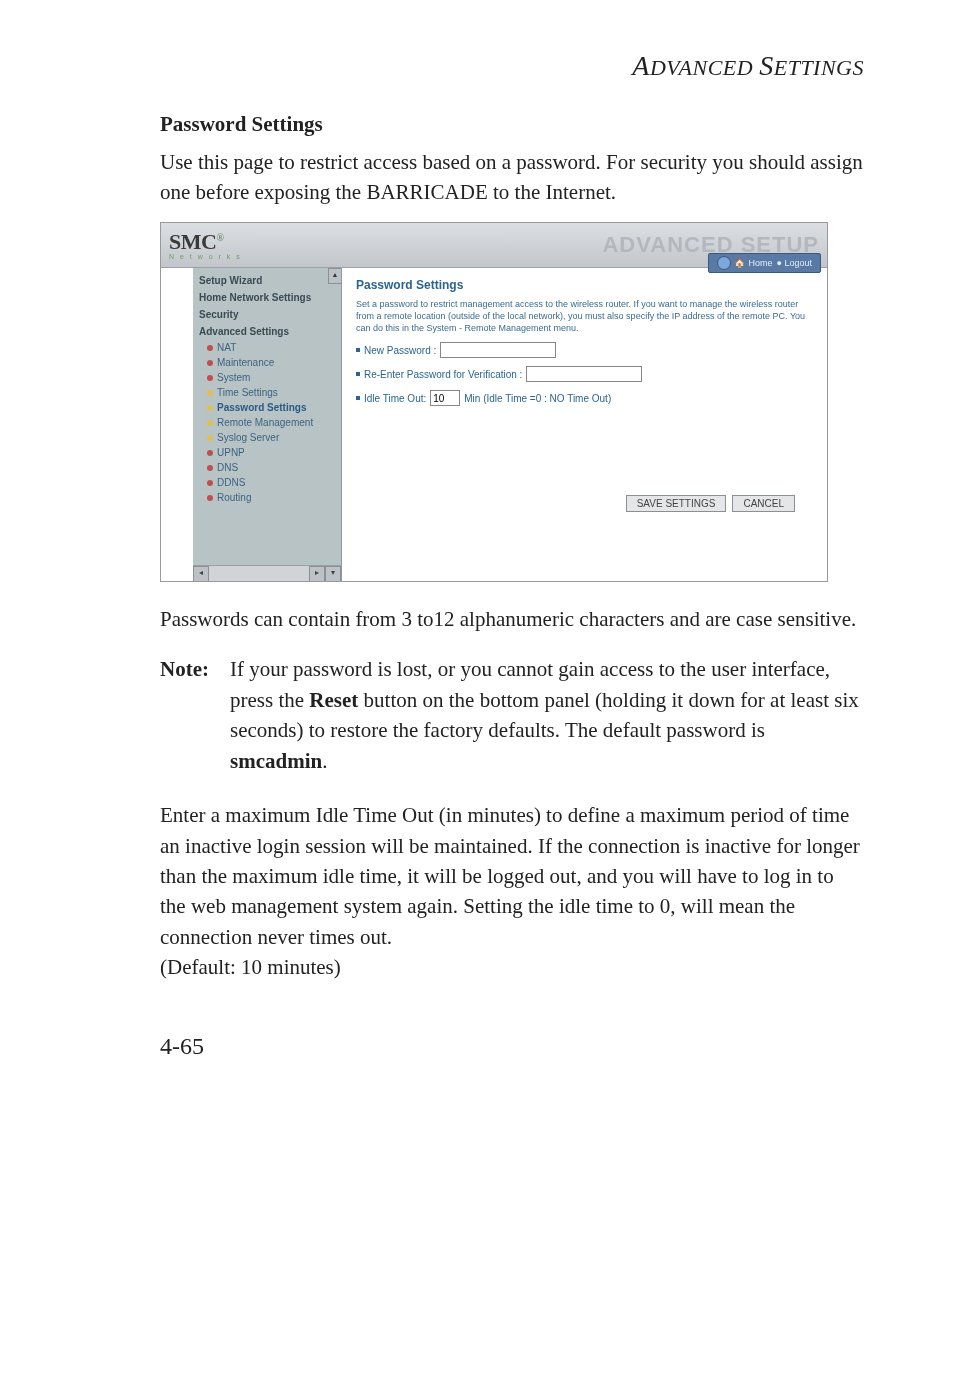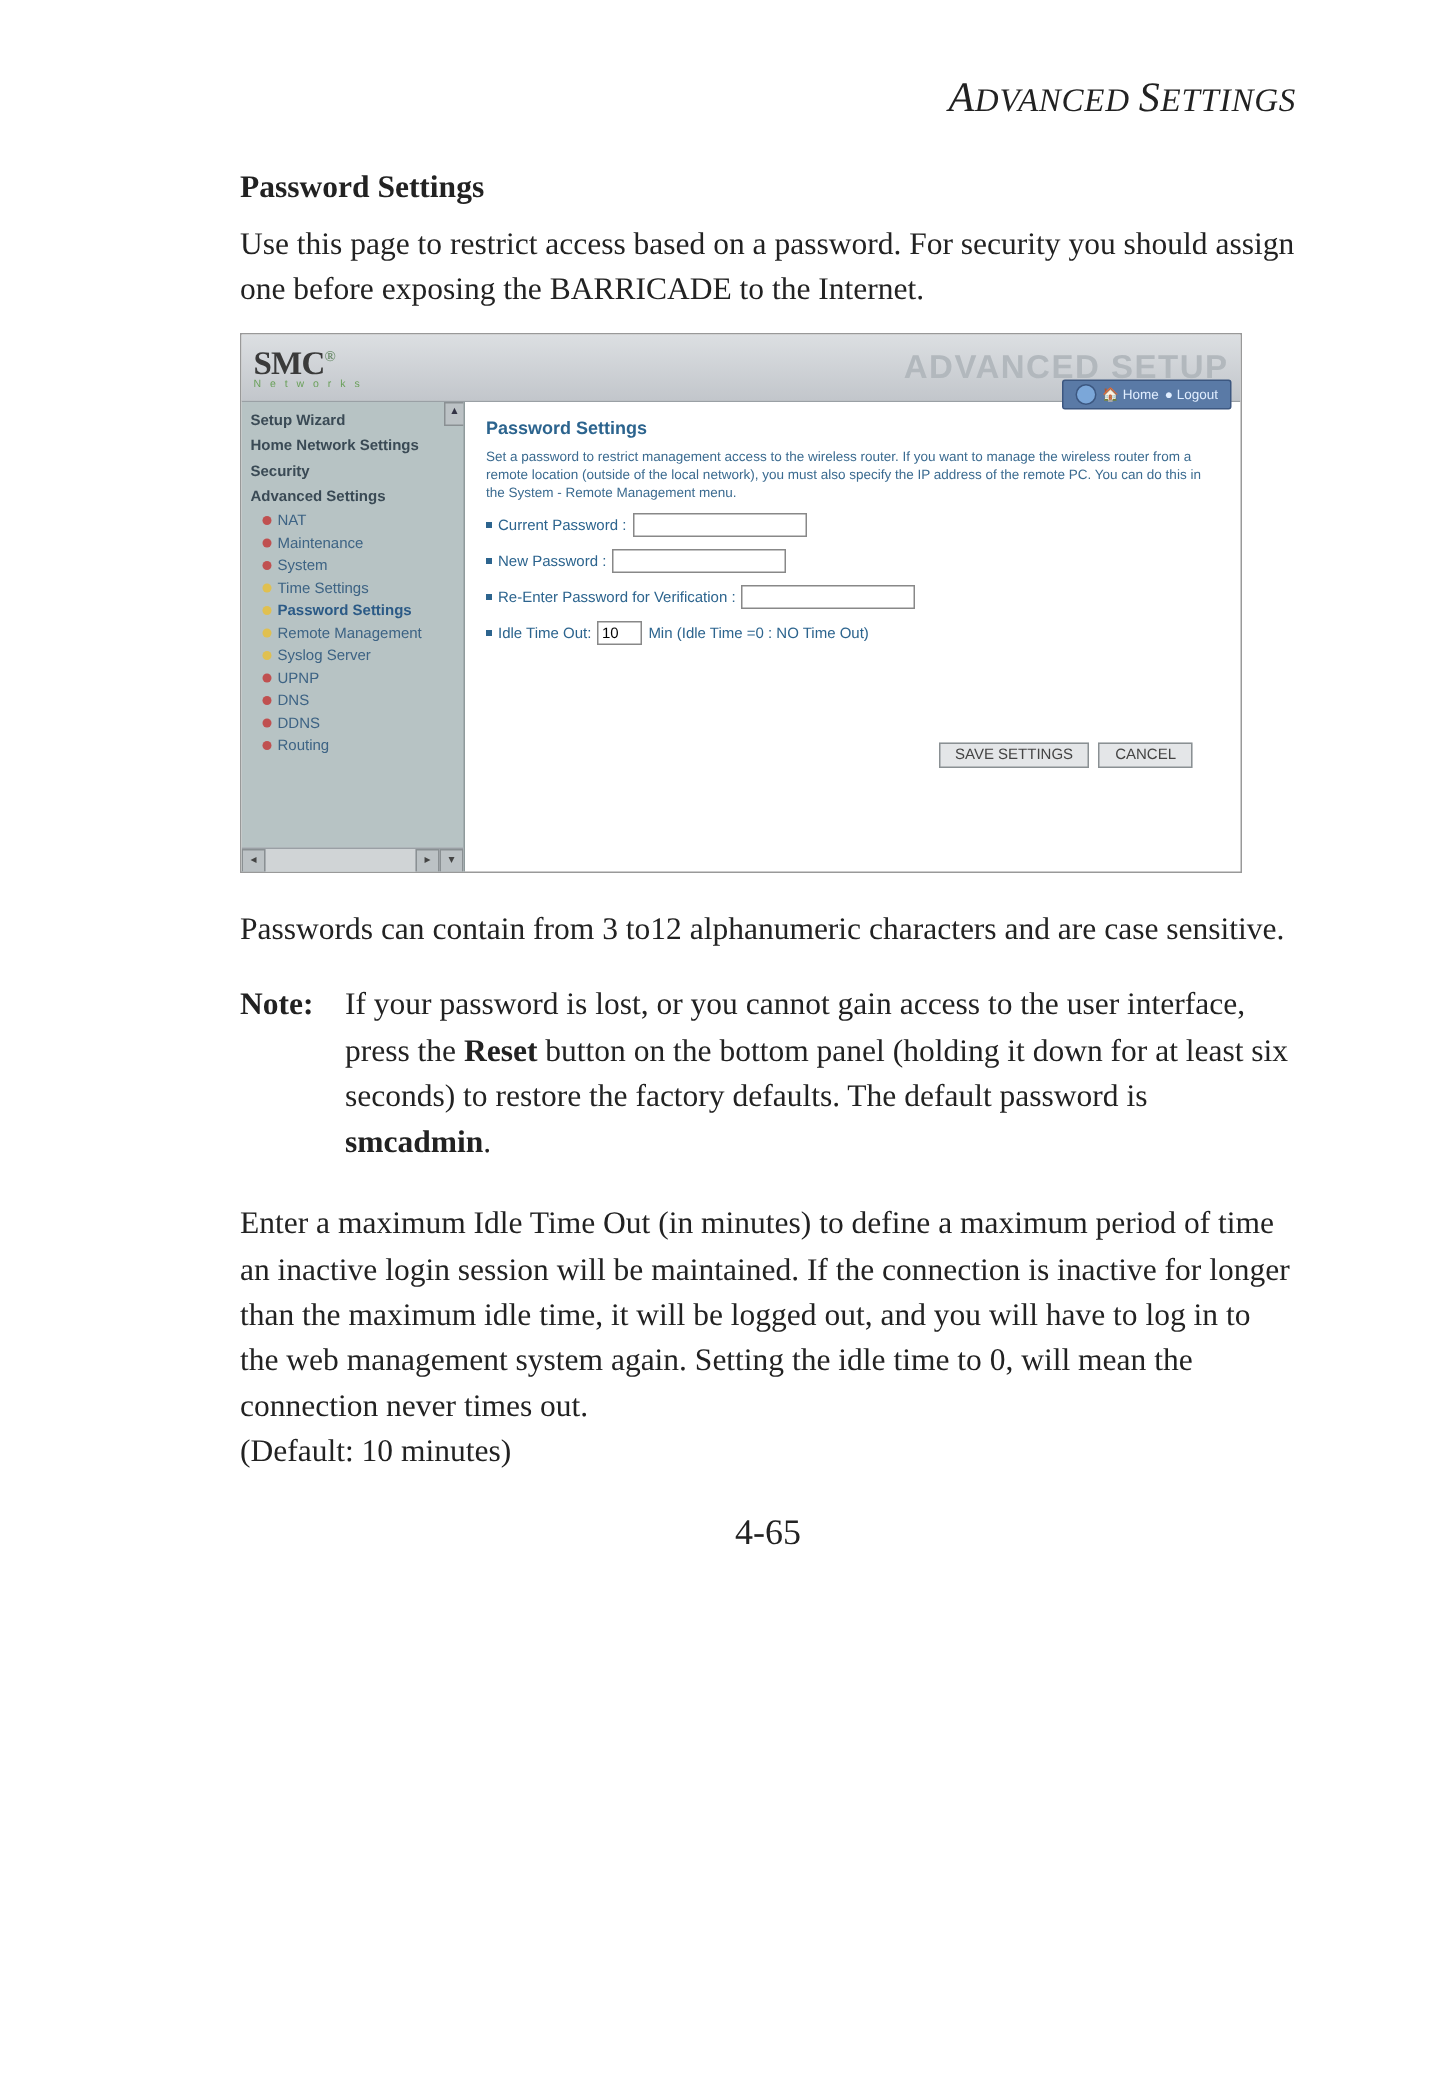--- a/index.html
+++ b/index.html
@@ -46,23 +46,23 @@
   }
   .note-label {
     font-weight: bold;
     width: 70px;
     flex: 0 0 70px;
   }
   .note-text {
     flex: 1;
   }
   .page-num {
-    text-align: center;
+    text-align: left;
     font-size: 24px;
-    margin-top: 26px;
+    margin-top: 50px;
   }
 
   
   .router {
     width: 668px;
     height: 360px;
     border: 1px solid #999;
     margin: 10px 0 22px 0;
     position: relative;
     font-family: Verdana, Arial, sans-serif;
@@ -120,20 +120,21 @@
   .home-logout .globe {
     display: inline-block;
     width: 12px; height: 12px;
     background: #7ba7d9;
     border-radius: 50%;
     border: 1px solid #3c5780;
   }
   .router-body {
     display: flex;
     height: calc(100% - 44px);
+    padding-left: 32px;
   }
   .sidebar {
     width: 148px;
     background: #b7c3c4;
     border-right: 1px solid #8f9a9b;
     padding: 4px 0;
     font-size: 10px;
     color: #334;
     position: relative;
     overflow: hidden;
@@ -308,25 +309,20 @@
           <div class="track"></div>
           <div class="arrow">▸</div>
           <div class="arrow">▾</div>
         </div>
       </div>
 
       <div class="content">
         <h3>Password Settings</h3>
         <div class="desc">Set a password to restrict management access to the wireless router. If you want to manage the wireless router from a remote location (outside of the local network), you must also specify the IP address of the remote PC. You can do this in the System - Remote Management menu.</div>
         <ul>
-          <li>
-            <span class="bullet-sq"></span>
-            <span>Current Password :</span>
-            <input type="password" class="pw-input" style="">
-          </li>
           <li>
             <span class="bullet-sq"></span>
             <span>New Password :</span>
             <input type="password" class="pw-input" style="">
           </li>
           <li>
             <span class="bullet-sq"></span>
             <span>Re-Enter Password for Verification :</span>
             <input type="password" class="pw-input" style="">
           </li>

